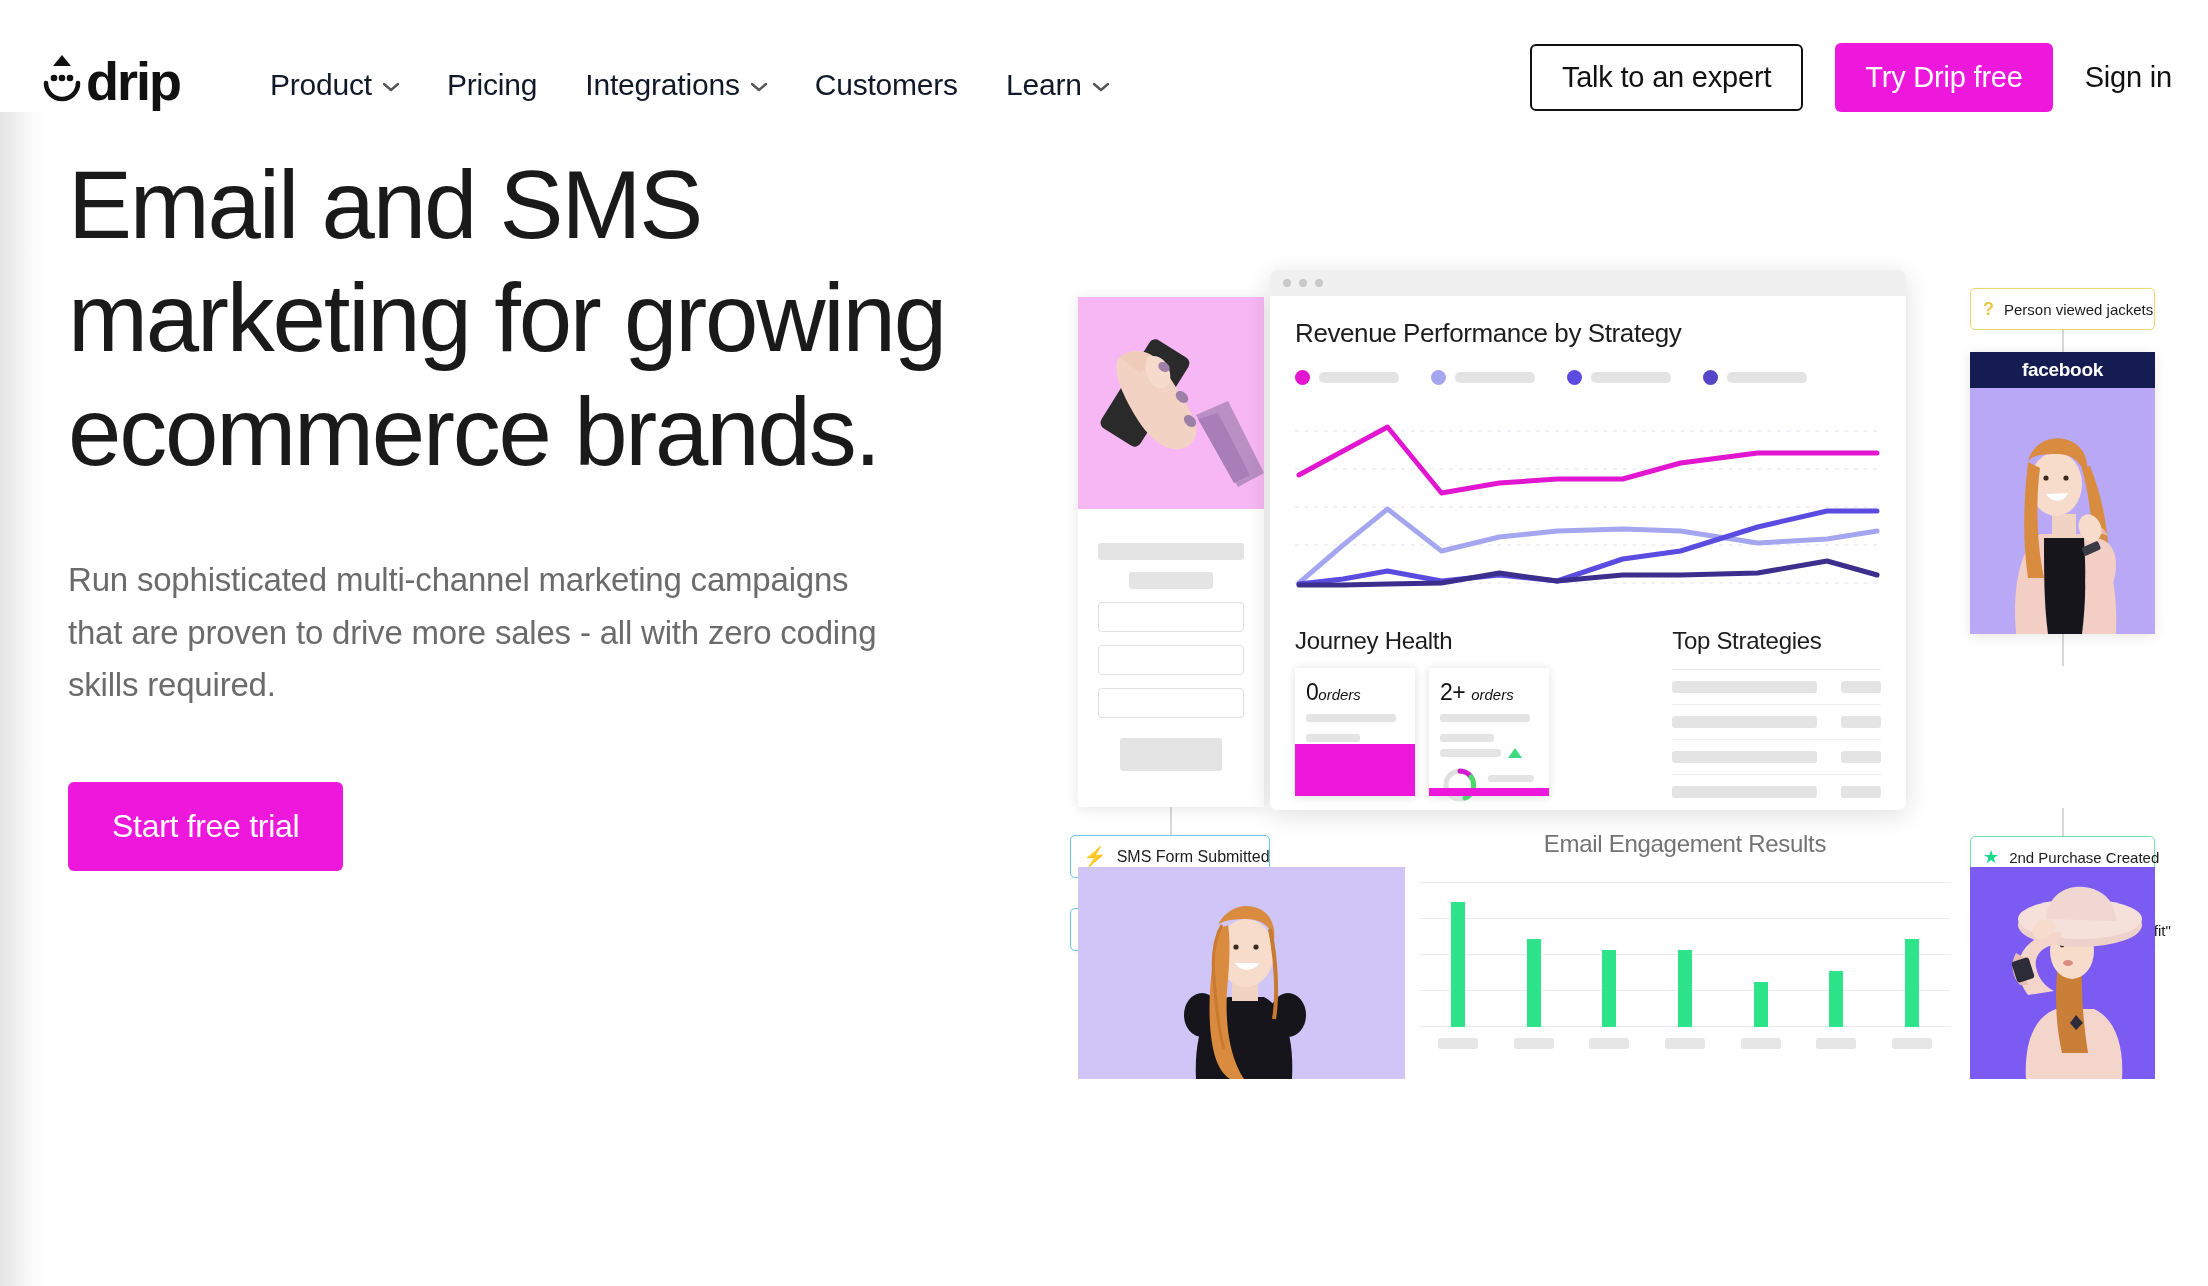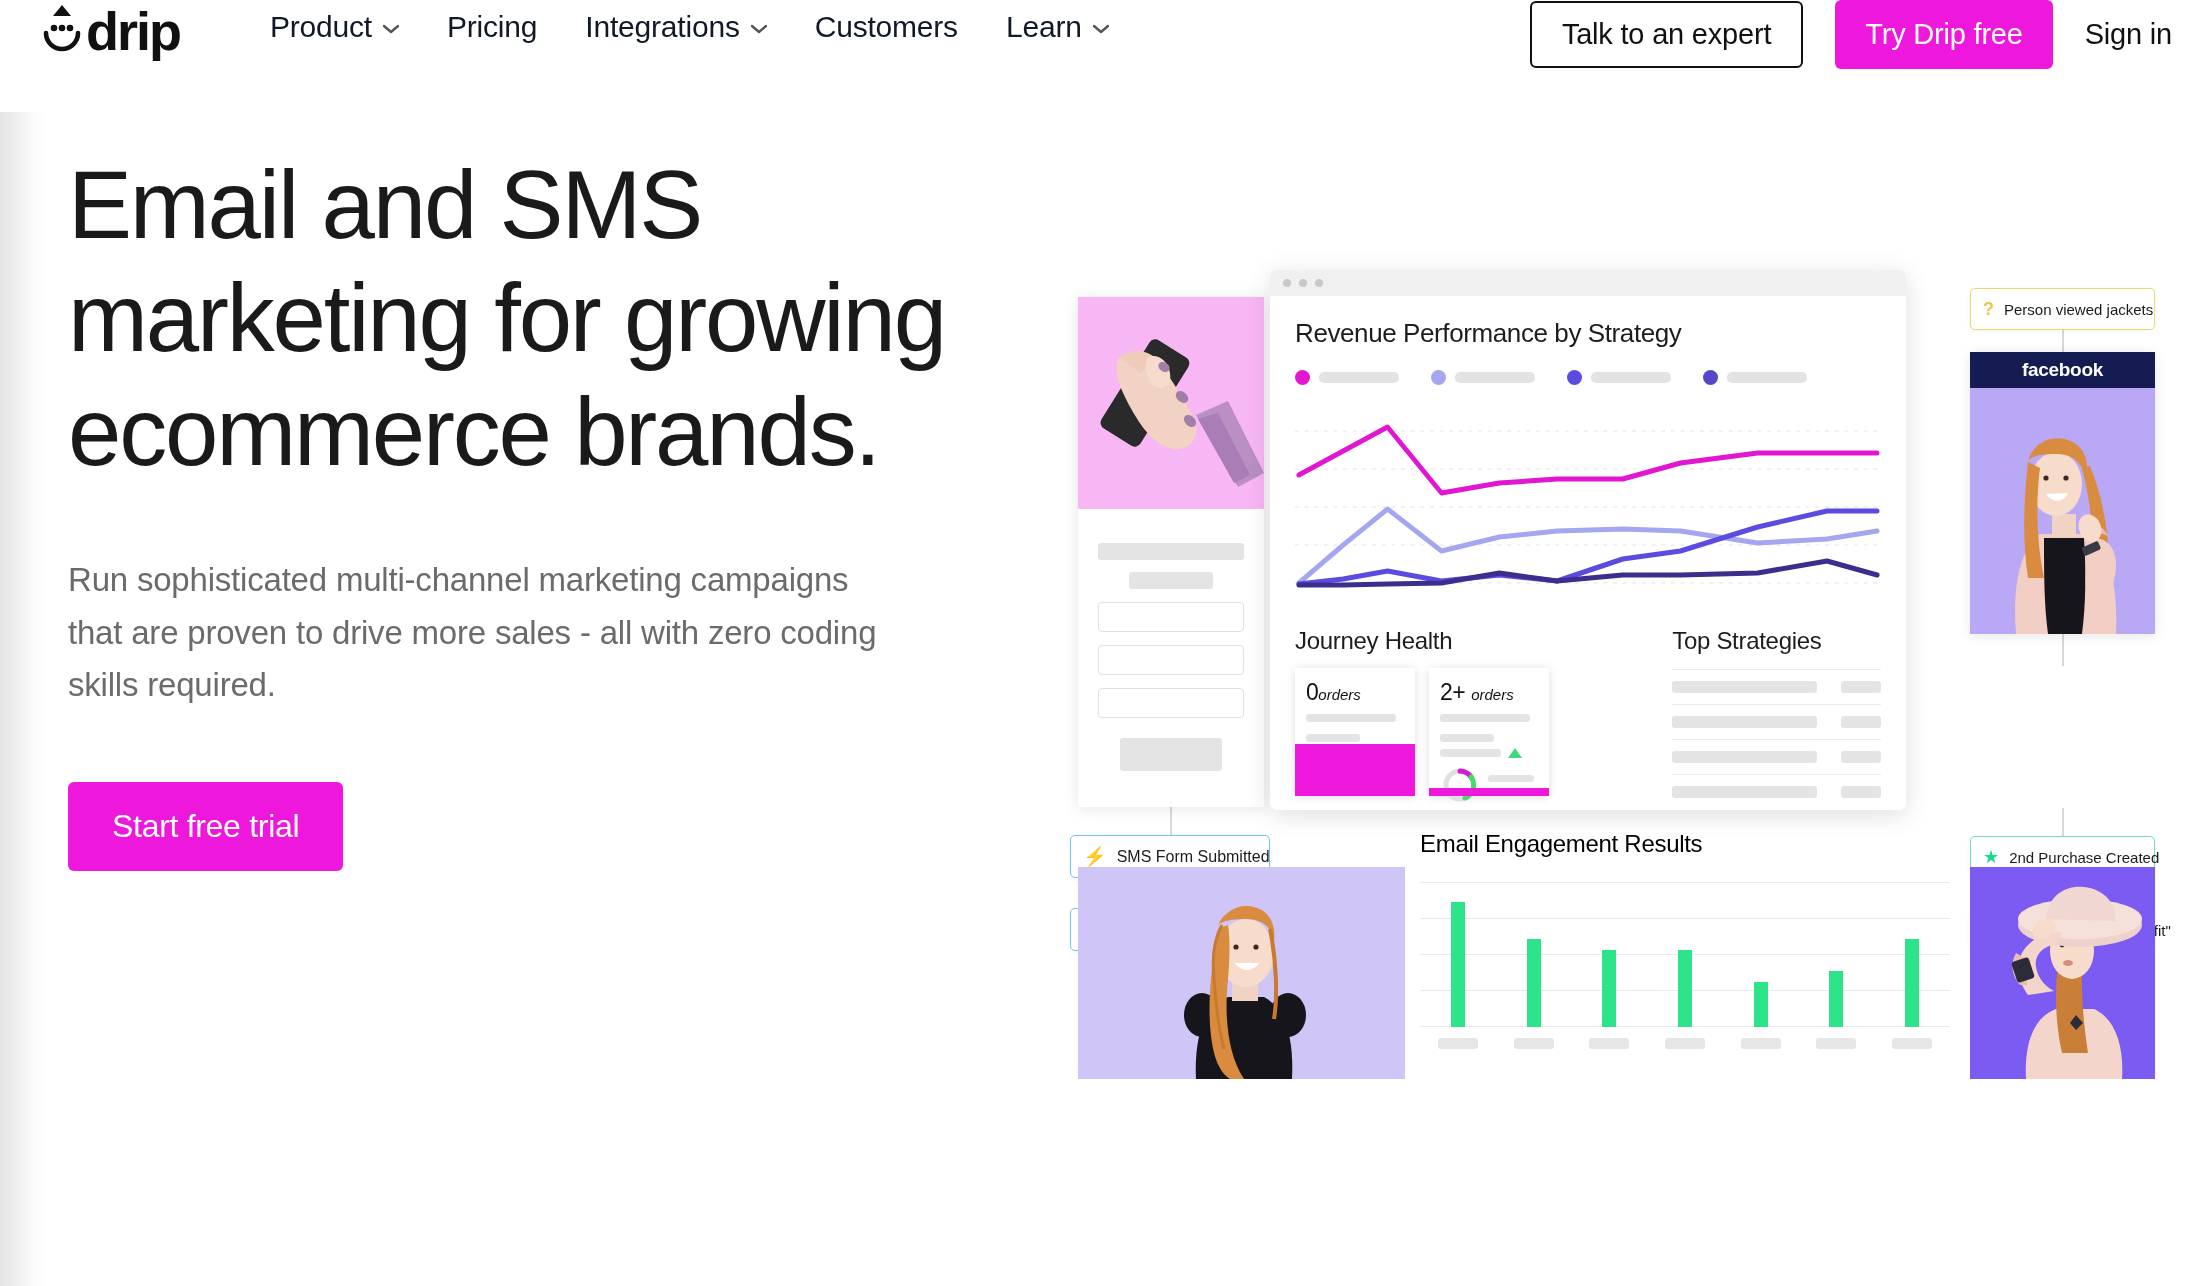--- a/index.html
+++ b/index.html
@@ -18,21 +18,21 @@
   
   .left-vignette {
     position: absolute; left: 0; top: 0; width: 46px; height: 1286px;
     background: linear-gradient(to right, #e3e3e3 0%, #efefef 35%, #fafafa 72%, #ffffff 100%);
     pointer-events: none; z-index: 5;
   }
 
   
   .nav {
     position: absolute; left: 0; top: 0; width: 2208px; height: 112px;
-    display: flex; align-items: flex-start; z-index: 20;
+    display: flex; align-items: flex-end; z-index: 20;
     background: #fff;
   }
   .logo-wrap {
     display: flex; align-items: center; margin-left: 32px; margin-right: 44px;
   }
   .logo-svg { display: block; }
 
   .nav-links { display: flex; align-items: center; gap: 0px; }
   .nav-link {
     display: flex; align-items: center; gap: 11px;
@@ -155,21 +155,21 @@
   .ts-row { display: flex; align-items: center; justify-content: space-between;
             border-top: 1px solid #ececec; padding: 11px 0 11px; }
   .ts-row:first-child { border-top: 1px solid #ececec; }
   .ts-l { height: 12px; width: 145px; background: #e4e4e4; border-radius: 3px; }
   .ts-r { height: 12px; width: 40px; background: #e4e4e4; border-radius: 3px; }
 
   
   .bars-card {
     position: absolute; left: 350px; top: 560px; width: 530px; height: 230px;
   }
-  .bars-title { font-size: 24px; color: #000000; letter-spacing: -0.3px; }
+  .bars-title { font-size: 24px; color: #737373; letter-spacing: -0.3px; text-align: center; }
   .bars-plot { position: relative; margin-top: 24px; height: 145px; }
   .gl { position: absolute; left: 0; right: 0; height: 1px; background: #eaeaea; }
   .bars { position: absolute; left: 0; right: 0; bottom: 0; height: 145px; display: flex; align-items: flex-end; }
   .bcol { flex: 1; display: flex; flex-direction: column; align-items: center; justify-content: flex-end; height: 100%; }
   .bar { width: 14px; background: #2EE48A; }
   .blabels { display: flex; margin-top: 11px; }
   .blab { flex: 1; display: flex; justify-content: center; }
   .blab i { display: block; width: 40px; height: 11px; background: #e6e6e6; border-radius: 3px; }
 
   

